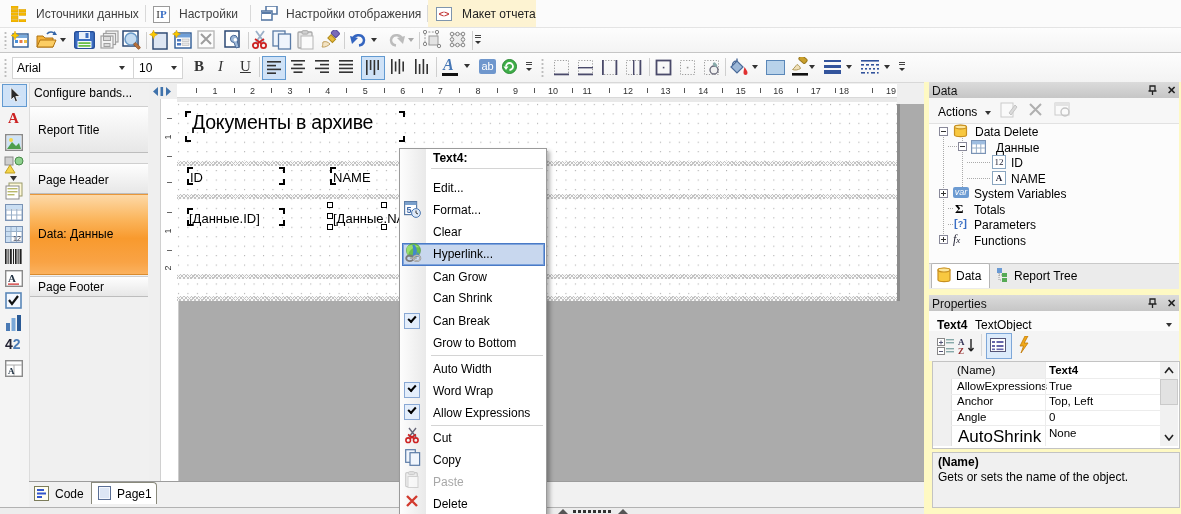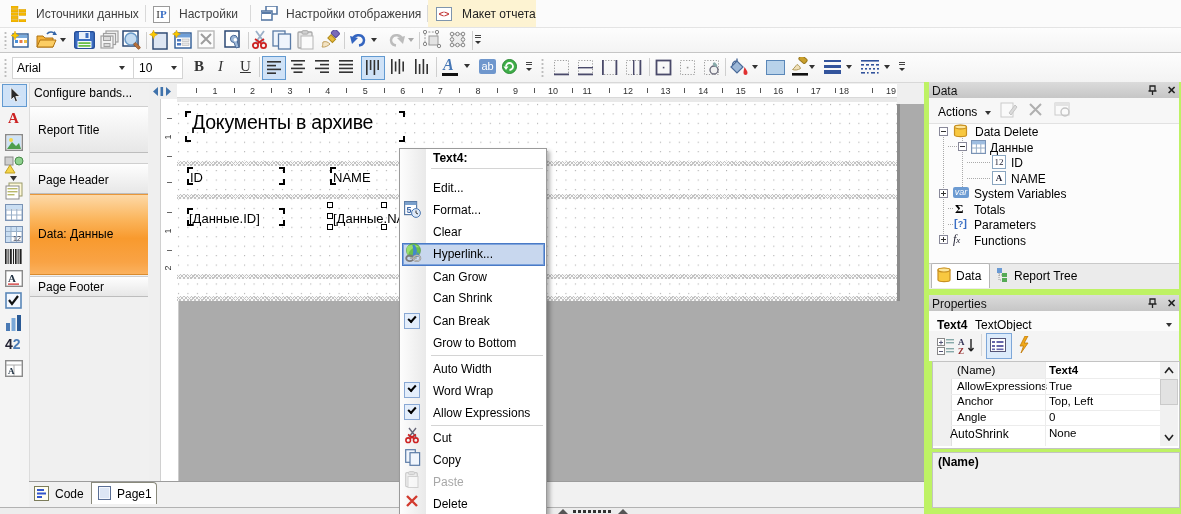--- a/index.html
+++ b/index.html
@@ -40,21 +40,21 @@
 .cm:before{content:"";position:absolute;width:6px;height:2px;background:#000;}
 .cm:after{content:"";position:absolute;width:2px;height:6px;background:#000;}
 .cmtr:before{right:0}.cmtr:after{right:0}
 .cmbl:before{bottom:0}.cmbl:after{bottom:0}
 .cmbr:before{bottom:0;right:0}.cmbr:after{bottom:0;right:0}
 .hd{position:absolute;width:4px;height:4px;background:#fff;border:1px solid #000;}
 
 #bbar{position:absolute;left:29px;top:481px;width:895px;height:26px;background:#f1f1f1;border-top:1px solid #9c9c9c;}
 #bstrip{position:absolute;left:0;top:507px;width:1181px;height:7px;background:#ededed;border-top:1px solid #b2b2b2;}
 
-#rside{position:absolute;left:924px;top:82px;width:257px;height:432px;background:#bef264;}
+#rside{position:absolute;left:924px;top:82px;width:257px;height:432px;background:#fef9c3;}
 .dhead{position:absolute;left:5px;width:250px;height:16px;background:linear-gradient(#dbdbdb,#c6c6c6);}
 .dhtxt{position:absolute;left:8px;top:2px;font-size:12px;color:#111;}
 .pinx{position:absolute;top:2px;font-size:11px;color:#222;font-weight:bold;}
 
 #cmenu{position:absolute;left:399px;top:148px;width:146px;height:366px;background:#fff;border:1px solid #9a9a9a;box-shadow:3px 3px 4px rgba(0,0,0,0.3);}
 #cgutter{position:absolute;left:0;top:0;width:26px;height:366px;background:linear-gradient(90deg,#fdfdfd,#e9e9e9);}
 .mi{position:absolute;left:33px;font-size:12px;color:#000;white-space:nowrap;}
 .midis{color:#a8a8a8;}
 .msep{position:absolute;left:31px;width:112px;height:1px;background:#d4d4d4;}
 .chk{position:absolute;left:4px;width:14px;height:14px;border:1px solid #89a8d4;background:#e4eefb;}
@@ -676,21 +676,21 @@
       </svg>
       <svg class="ab" style="left:47px;top:57.5px" width="15" height="14" viewBox="0 0 15 14">
         <rect x="0.6" y="0.6" width="13.8" height="12.8" fill="#fff" stroke="#7a93b5" stroke-width="1.2"></rect>
         <rect x="1" y="1" width="13" height="3.4" fill="#9ebde0"></rect>
         <g stroke="#9ab0c8" stroke-width="1">
           <line x1="1" y1="8" x2="14" y2="8"></line>
           <line x1="5.4" y1="4" x2="5.4" y2="13"></line>
           <line x1="9.8" y1="4" x2="9.8" y2="13"></line>
         </g>
       </svg>
-      <div class="txt" style="left:66px;top:58.5px;font-size:12px;">Данные</div>
+      <div class="txt" style="left:72px;top:58.5px;font-size:12px;">Данные</div>
       <div class="ab" style="left:43px;top:80px;width:23px;height:1px;background-image:linear-gradient(90deg,#aaa 1px,transparent 1px);background-size:2px 1px;"></div>
       <div class="ab" style="left:68px;top:73.0px;width:12px;height:12px;background:#fff;border:1px solid #8aa6c0;font-size:9px;text-align:center;line-height:12px;color:#223;font-weight:normal;font-family:'Liberation Serif',serif;">12</div>
       <div class="txt" style="left:87px;top:74.0px;font-size:12px;">ID</div>
       <div class="ab" style="left:43px;top:96px;width:23px;height:1px;background-image:linear-gradient(90deg,#aaa 1px,transparent 1px);background-size:2px 1px;"></div>
       <div class="ab" style="left:68px;top:88.5px;width:12px;height:12px;background:#fff;border:1px solid #8aa6c0;font-size:9px;text-align:center;line-height:12px;color:#223;font-weight:bold;font-family:'Liberation Serif',serif;">A</div>
       <div class="txt" style="left:87px;top:89.5px;font-size:12px;">NAME</div>
       <svg class="ab" style="left:15px;top:106.5px" width="9" height="9" viewBox="0 0 9 9">
         <rect x="0.5" y="0.5" width="8" height="8" fill="#fff" stroke="#889"></rect>
         <rect x="2" y="4" width="5" height="1" fill="#333"></rect>
         <rect x="4" y="2" width="1" height="5" fill="#333"></rect>
@@ -776,41 +776,42 @@
   <div class="ab" style="left:9px;top:280px;width:18px;height:84px;background:#f0f0f0;border-right:1px solid #e0e0e0;"></div>
   <div class="ab" style="left:27px;top:280px;width:94px;height:16px;background:#f0f0f0;"></div>
   <div class="txt" style="left:33px;top:282px;font-size:11.5px;">(Name)</div>
       <div class="txt" style="left:125px;top:282px;font-size:11.5px;font-weight:bold;">Text4</div>
       <div class="txt" style="left:33px;top:298px;font-size:11.5px;">AllowExpressions</div>
       <div class="txt" style="left:125px;top:298px;font-size:11.5px;font-weight:normal;">True</div>
       <div class="txt" style="left:33px;top:313px;font-size:11.5px;">Anchor</div>
       <div class="txt" style="left:125px;top:313px;font-size:11.5px;font-weight:normal;">Top, Left</div>
       <div class="txt" style="left:33px;top:329px;font-size:11.5px;">Angle</div>
       <div class="txt" style="left:125px;top:329px;font-size:11.5px;font-weight:normal;">0</div>
-      <div class="txt" style="left:26px;top:345px;font-size:12px;">AutoShrink</div>
+      <div class="txt" style="left:34px;top:345px;font-size:17px;">AutoShrink</div>
       <div class="txt" style="left:125px;top:345px;font-size:11.5px;font-weight:normal;">None</div>
       <div class="ab" style="left:27px;top:296px;width:209px;height:1px;background:#ececec;"></div>
       <div class="ab" style="left:27px;top:312px;width:209px;height:1px;background:#ececec;"></div>
       <div class="ab" style="left:27px;top:328px;width:209px;height:1px;background:#ececec;"></div>
       <div class="ab" style="left:27px;top:343px;width:209px;height:1px;background:#ececec;"></div>
       <div class="ab" style="left:121px;top:280px;width:1px;height:84px;background:#ececec;"></div>
 
   <div class="ab" style="left:236px;top:280px;width:18px;height:84px;background:#f1f1f1;"></div>
 
   <svg class="ab" style="left:240px;top:285px" width="10" height="7" viewBox="0 0 10 7">
         <path d="M1 6 L5 1 L9 6" stroke="#222" stroke-width="1.6" fill="none"></path>
       </svg>
   <div class="ab" style="left:236px;top:297px;width:18px;height:26px;background:#e2e2e2;border:1px solid #cacaca;box-sizing:border-box;"></div>
 
   <svg class="ab" style="left:240px;top:352px" width="10" height="7" viewBox="0 0 10 7">
         <path d="M1 1 L5 6 L9 1" stroke="#222" stroke-width="1.6" fill="none"></path>
       </svg>
 
   <div class="ab" style="left:8px;top:370px;width:246px;height:54px;background:#f0f0f0;border:1px solid #c3c3c3;"></div>
   <div class="txt" style="left:14px;top:373px;font-size:12px;font-weight:bold;">(Name)</div>
+  <div class="txt" style="left:14px;top:388px;font-size:12px;">Gets or sets the name of the object.</div>
 </div>
 
 <div id="cmenu">
   <div id="cgutter"></div>
   <div class="mi" style="top:2px;font-weight:bold;">Text4:</div>
       <div class="msep" style="top:19px;"></div>
       <div class="ab" style="left:2px;top:94px;width:141px;height:21px;background:#c8d7ee;border:1px solid #4a7ac6;box-shadow:inset 0 0 0 1px #7da3dc;"></div>
       <div class="mi" style="top:32px;">Edit...</div>
       <div class="mi" style="top:54px;">Format...</div>
       <div class="mi" style="top:76px;">Clear</div>

